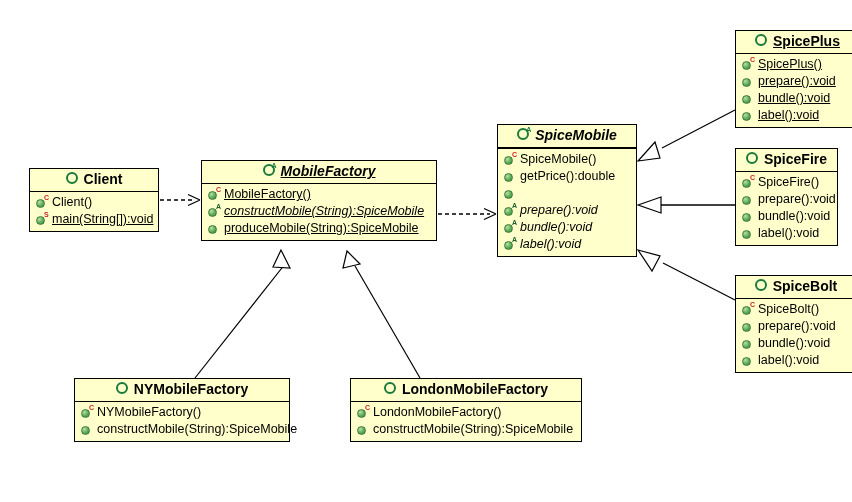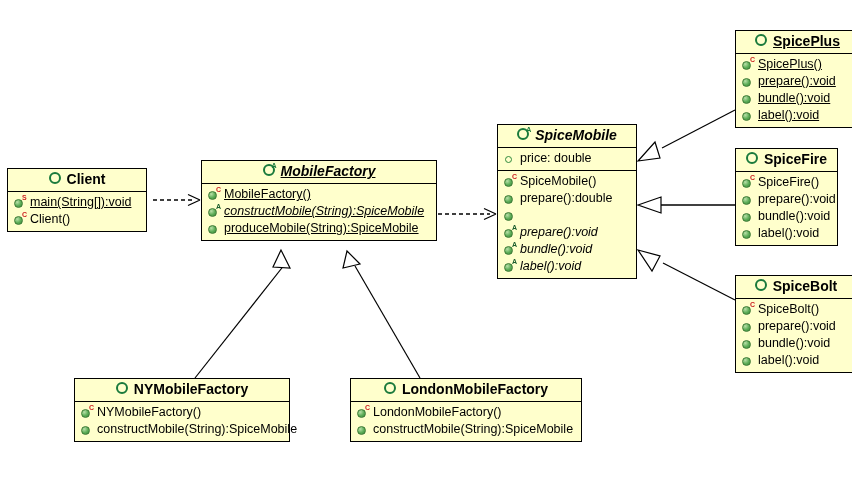--- a/index.html
+++ b/index.html
@@ -192,38 +192,38 @@
       <line x1="735" y1="205" x2="660" y2="205" stroke="#000" stroke-width="1.6"></line>
       <polygon points="638,205 661,197 661,213" fill="#ffffff" stroke="#000" stroke-width="1.2"></polygon>
     </g>
 
     <g>
       <line x1="735" y1="300" x2="663" y2="263" stroke="#000" stroke-width="1.2"></line>
       <polygon points="638,250 660,256 652,271" fill="#ffffff" stroke="#000" stroke-width="1.2"></polygon>
     </g>
   </svg>
 
-  <div class="uml-class" style="left:7px; top:168px; width:140px;">
+  <div class="uml-class" style="left:29px; top:168px; width:130px;">
     <div class="uml-header">
       <span class="icon-class"><span class="ring"></span></span><span class="cls-title">Client</span>
     </div>
     <div class="uml-compartment first">
+      <div class="uml-member">
+        <span class="icon-mem">
+            <span class="dot"></span>
+            <span class="sup c">C</span>
+          </span>
+        <span class="m-text">Client()</span>
+      </div>
       <div class="uml-member static-m">
         <span class="icon-mem">
             <span class="dot"></span>
             <span class="sup s">S</span>
           </span>
         <span class="m-text">main(String[]):void</span>
-      </div>
-      <div class="uml-member">
-        <span class="icon-mem">
-            <span class="dot"></span>
-            <span class="sup c">C</span>
-          </span>
-        <span class="m-text">Client()</span>
       </div>
     </div>
   </div>
 
   <div class="uml-class" style="left:201px; top:160px; width:236px;text-decoration:underline;">
     <div class="uml-header abstract">
       <span class="icon-class"><span class="ring"></span><span class="sup">A</span></span><span class="cls-title">MobileFactory</span>
     </div>
     <div class="uml-compartment first">
       <div class="uml-member">
@@ -246,41 +246,33 @@
           </span>
         <span class="m-text">produceMobile(String):SpiceMobile</span>
       </div>
     </div>
   </div>
 
   <div class="uml-class" style="left:497px; top:124px; width:140px;">
     <div class="uml-header abstract">
       <span class="icon-class"><span class="ring"></span><span class="sup">A</span></span><span class="cls-title">SpiceMobile</span>
     </div>
-    <div class="uml-compartment first">
-      <div class="uml-member">
-        <span class="icon-mem">
-            <span class="dot hollow"></span>
-          </span>
-        <span class="m-text">price: double</span>
-      </div>
-    </div>
     <div class="uml-compartment">
       <div class="uml-member">
         <span class="icon-mem">
             <span class="dot"></span>
             <span class="sup c">C</span>
           </span>
         <span class="m-text">SpiceMobile()</span>
       </div>
       <div class="uml-member">
         <span class="icon-mem">
             <span class="dot"></span>
           </span>
-        <span class="m-text">prepare():double</span>
+        <span class="m-text">getPrice():double</span>
       </div>
       <div class="uml-member">
         <span class="icon-mem">
             <span class="dot"></span>
           </span>
       </div>
       <div class="uml-member abstract">
         <span class="icon-mem">
             <span class="dot"></span>
             <span class="sup a">A</span>

